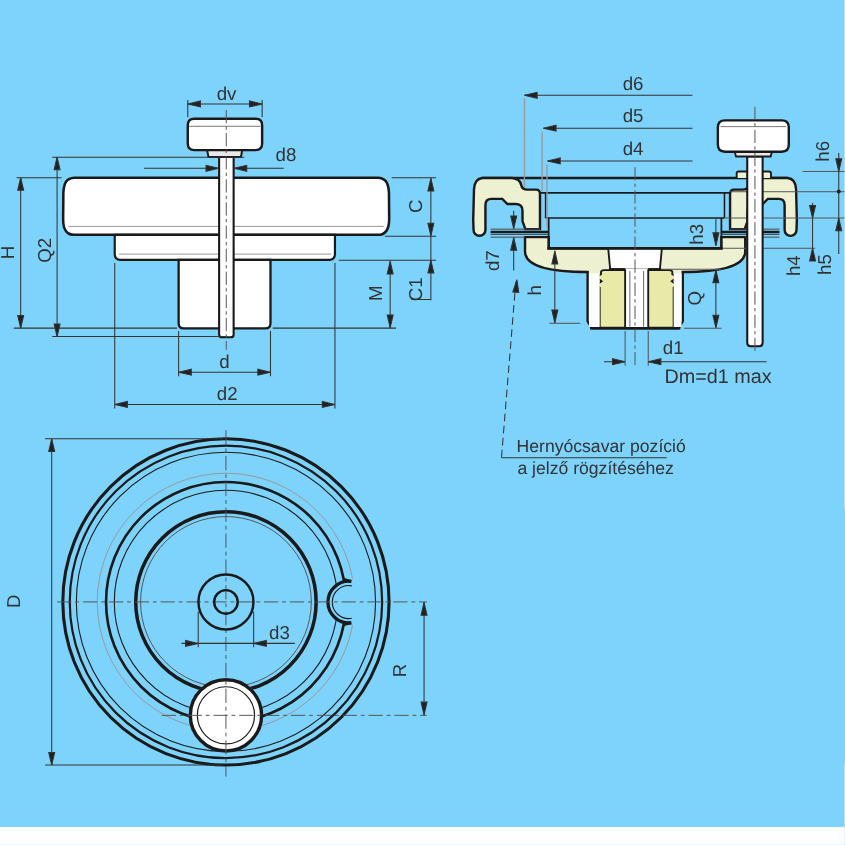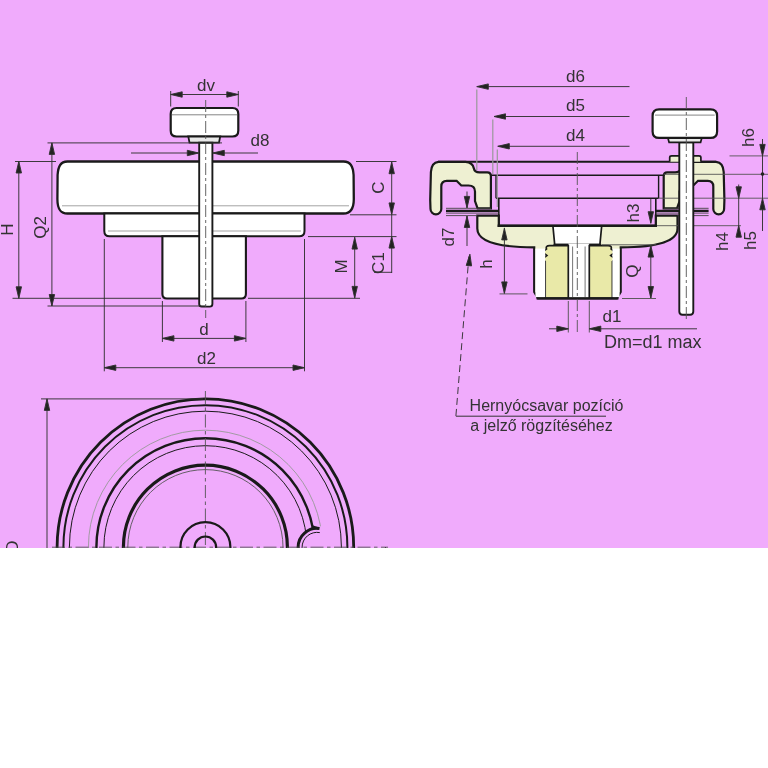--- a/index.html
+++ b/index.html
@@ -1,16 +1,16 @@
 <!DOCTYPE html>
 <html><head>
 <meta charset="utf-8">
 <style>
   html,body{margin:0;padding:0;background:#ffffff;}
-  .wrap{width:768px;height:548px;position:relative;overflow:hidden;background:#f0abfc;}
+  .wrap{width:768px;height:752px;position:relative;overflow:hidden;background:#7dd3fc;}
   svg{display:block;}
   text{font-family:"Liberation Sans", sans-serif; fill:#333333;}
 </style>
 </head>
 <body>
 <div class="wrap">
 <svg width="768" height="768" viewBox="0 0 768 768">
 <defs>
   <path id="ar" d="M0,0 L-11.5,-2.7 L-11.5,2.7 Z" fill="#222"></path>
 </defs>

